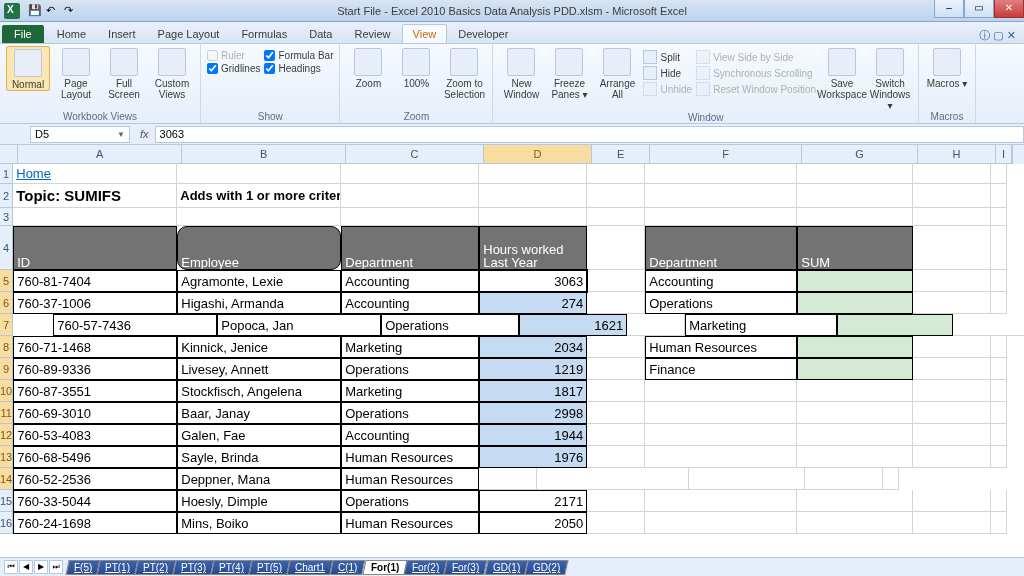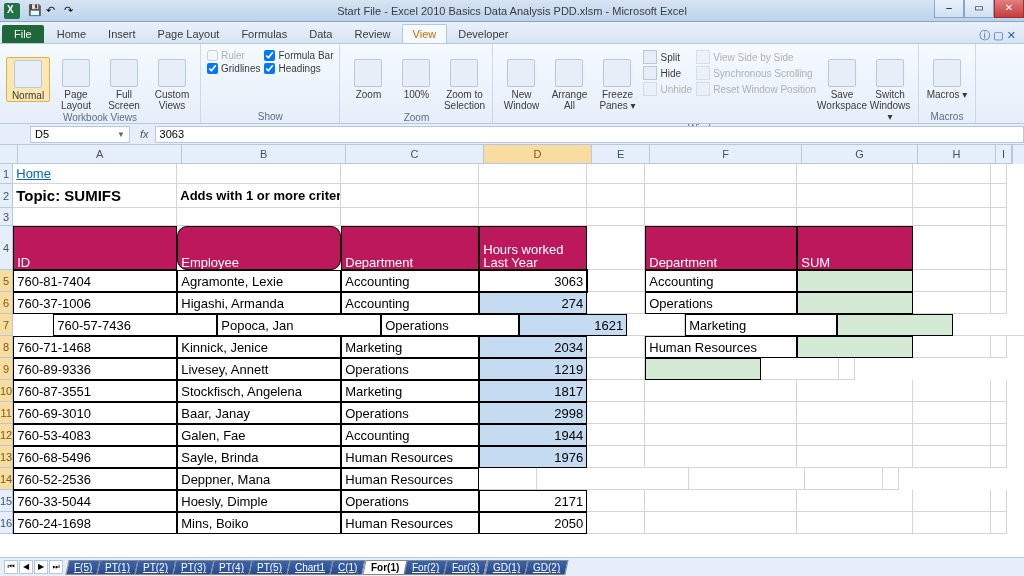--- a/index.html
+++ b/index.html
@@ -21,21 +21,21 @@
 .tabs .filetab { background: #1e6738; color: #fff; padding: 3px 12px; border-radius: 2px 2px 0 0; margin-right: 2px; font-size: 11px; }
 .tabs .tab { padding: 3px 10px; color: #3b3b3b; border: 1px solid transparent; border-bottom: none; font-size: 11px; }
 .tabs .tab.active { background: #f5faff; border-color: #b6c8e0; border-radius: 2px 2px 0 0; color: #d06a00; }
 .tabs .help { margin-left: auto; padding-right: 8px; color: #2a5db0; }
 
 
 .ribbon { height: 80px; background: linear-gradient(#f5faff,#e6eef9); border-bottom: 1px solid #b6c8e0; display: flex; }
 .group { border-right: 1px solid #cdd9ea; padding: 2px 6px 0 6px; display: flex; flex-direction: column; }
 .group-body { display: flex; align-items: flex-start; gap: 4px; flex: 1; }
 .group-label { text-align: center; color: #5a6d8a; font-size: 10px; padding: 1px 0; }
-.bigbtn { display: flex; flex-direction: column; align-items: center; width: 44px; padding-top: 2px; cursor: pointer; margin-top: 11px; }
+.bigbtn { display: flex; flex-direction: column; align-items: center; width: 44px; padding-top: 2px; cursor: pointer; }
 .bigbtn .ico { width: 28px; height: 28px; background: #e8eef7; border: 1px solid #b6c8e0; border-radius: 2px; }
 .bigbtn .lbl { font-size: 10px; text-align: center; line-height: 11px; margin-top: 2px; color: #3b3b3b; }
 .bigbtn.active { background: #fce7b2; border: 1px solid #e0b050; border-radius: 2px; }
 .chk-col { display: flex; flex-direction: column; gap: 2px; padding-top: 4px; }
 .chk { display: flex; align-items: center; gap: 3px; font-size: 10px; color: #3b3b3b; }
 .chk input { width: 11px; height: 11px; }
 .smallrow { display: flex; align-items: center; gap: 3px; font-size: 10px; color: #3b3b3b; }
 .smallrow .ico-sm { width: 14px; height: 14px; background: #e8eef7; border: 1px solid #b6c8e0; }
 .dim { color: #b0b0b0; }
 .dim .ico-sm { opacity: 0.5; }
@@ -53,21 +53,21 @@
 .colheaders { display: flex; height: 19px; }
 .colh { background: #e6eef9; border-right: 1px solid #b6c8e0; border-bottom: 1px solid #b6c8e0; text-align: center; font-size: 11px; line-height: 18px; color: #3b5573; }
 .colh.sel { background: #f9dca0; color: #7a5b12; }
 .rowheaders { width: 26px; }
 .rowh { background: #e6eef9; border-right: 1px solid #b6c8e0; border-bottom: 1px solid #b6c8e0; text-align: center; font-size: 11px; color: #3b5573; }
 .rowh.sel { background: #f9dca0; color: #7a5b12; }
 .cells { position: relative; }
 .row { display: flex; }
 .cell { border-right: 1px solid #d4d4d4; border-bottom: 1px solid #d4d4d4; padding: 0 3px; font-size: 13px; line-height: 100%; display: flex; align-items: center; overflow: hidden; white-space: nowrap; }
 .cell.right { justify-content: flex-end; }
-.hdrcell { background: #be185d; color: #fff; }
+.hdrcell { background: #737373; color: #fff; }
 .bord { border: 1px solid #000 !important; }
 .sel-range { background: #c5dbf2; }
 .active-cell { outline: 2px solid #000; outline-offset: -1px; z-index: 2; position: relative; background: #fff !important; }
 .link { color: #0563c1; text-decoration: underline; }
 .topic { font-weight: bold; font-size: 15px; }
 .sumcell { background: #d4ead4; }
 
 
 .cA { width: 164px; } .cB { width: 164px; } .cC { width: 138px; } .cD { width: 108px; }
 .cE { width: 58px; } .cF { width: 152px; } .cG { width: 116px; } .cH { width: 78px; } .cI { width: 16px; }
@@ -179,25 +179,25 @@
     <div class="group-label">Zoom</div>
   </div>
   <div class="group">
     <div class="group-body">
       <div class="bigbtn">
           <div class="ico"></div>
           <div class="lbl">New Window</div>
         </div>
       <div class="bigbtn">
           <div class="ico"></div>
+          <div class="lbl"><span>Freeze Panes</span> ▾</div>
+        </div>
+      <div class="bigbtn">
+          <div class="ico"></div>
           <div class="lbl">Arrange All</div>
-        </div>
-      <div class="bigbtn">
-          <div class="ico"></div>
-          <div class="lbl"><span>Freeze Panes</span> ▾</div>
         </div>
       <div class="chk-col">
         <div class="smallrow">
             <span class="ico-sm"></span>
             <span>Split</span>
           </div>
         <div class="smallrow">
             <span class="ico-sm"></span>
             <span>Hide</span>
           </div>
@@ -376,20 +376,21 @@
         <div class="cell cG bord sumcell" style="height: 22px;"></div>
         <div class="cell cH" style="height: 22px;"></div>
         <div class="cell cI" style="height: 22px;"></div>
       </div>
       <div class="row" style="height: 22px;">
         <div class="cell cA bord" style="height: 22px;">760-89-9336</div>
         <div class="cell cB bord" style="height: 22px;">Livesey, Annett</div>
         <div class="cell cC bord" style="height: 22px;">Operations</div>
         <div class="cell cD bord right sel-range" style="height: 22px;">1219</div>
         <div class="cell cE" style="height: 22px;"></div>
+        <div class="cell cF bord" style="height: 22px;">Finance</div>
         <div class="cell cG bord sumcell" style="height: 22px;"></div>
         <div class="cell cH" style="height: 22px;"></div>
         <div class="cell cI" style="height: 22px;"></div>
       </div>
       <div class="row" style="height: 22px;">
         <div class="cell cA bord" style="height: 22px;">760-87-3551</div>
         <div class="cell cB bord" style="height: 22px;">Stockfisch, Angelena</div>
         <div class="cell cC bord" style="height: 22px;">Marketing</div>
         <div class="cell cD bord right sel-range" style="height: 22px;">1817</div>
         <div class="cell cE" style="height: 22px;"></div>

